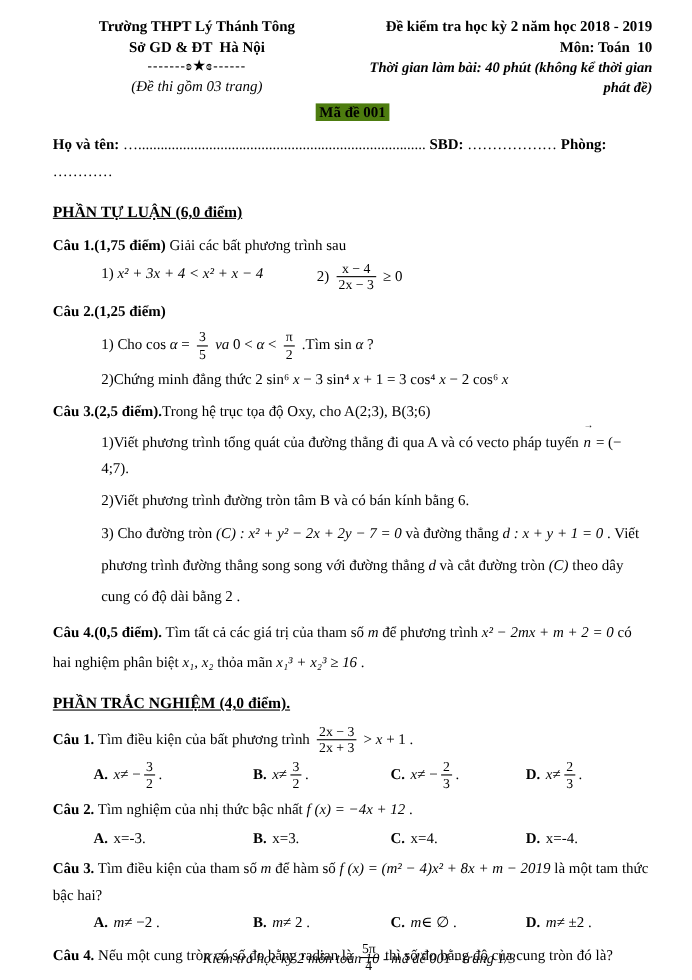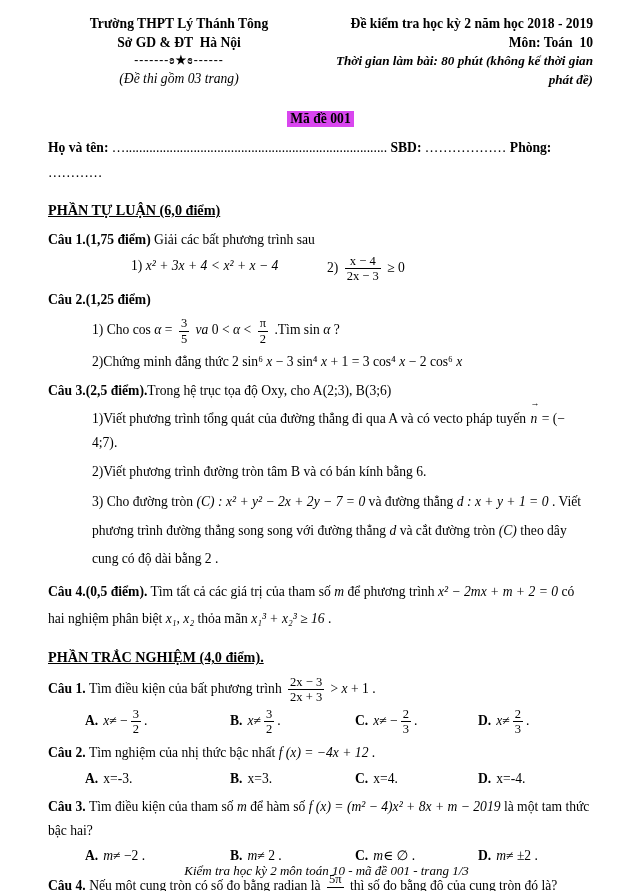--- a/index.html
+++ b/index.html
@@ -27,21 +27,21 @@
   .rm{font-style:normal;}
   .section{margin-top:13px;}
   .section .bd{text-decoration:underline;font-size:14.2px;}
   .frac{display:inline-flex;flex-direction:column;text-align:center;
         vertical-align:middle;font-size:0.92em;line-height:1.15;margin:0 3px;}
   .frac .num{border-bottom:1px solid #000;padding:0 2px;}
   .frac .den{padding:0 2px;}
   .vec{position:relative;display:inline-block;padding:0 1px;}
   .vec .vec-arrow{position:absolute;top:-8px;left:1px;font-size:9px;line-height:1;}
   .row2{display:flex;padding-left:44px;}
-  .row2 .cell1{width:196px;margin-left:39px;}
+  .row2 .cell1{width:196px;}
   .row2 .cell2{flex:1;}
   .options{display:flex;padding-left:37px;margin-top:2px;}
   .opt{display:flex;align-items:center;}
   .opt .lbl{font-weight:bold;margin-right:5px;}
   .opt:nth-child(1){width:145px;}
   .opt:nth-child(2){width:125px;}
   .opt:nth-child(3){width:123px;}
   .opt:nth-child(4){flex:1;}
   [data-name="student-line"]{margin-top:9px;white-space:pre-wrap;}
   [data-name="essay-q2-1"],[data-name="essay-q2-2"],
@@ -63,26 +63,26 @@
   <div class="hdr" data-name="exam-header">
     <div class="hdr-left" data-name="header-school-block">
       <div class="line" data-name="school-name">Trường THPT Lý Thánh Tông</div>
       <div class="line" data-name="school-board">Sở GD &amp; ĐT  Hà Nội</div>
       <div class="line ornament" data-name="ornament-divider">-------ʚ★ɞ------</div>
       <div class="line pages-note" data-name="pages-note">(Đề thi gồm 03 trang)</div>
     </div>
     <div class="hdr-right" data-name="header-exam-block">
       <div class="line" data-name="exam-title">Đề kiểm tra học kỳ 2 năm học 2018 - 2019</div>
       <div class="line" data-name="exam-subject">Môn: Toán  10</div>
-      <div class="line duration" data-name="exam-duration">Thời gian làm bài: 80 phút (không kể thời gian phát đề)</div>
+      <div class="line duration" data-name="exam-duration">Thời gian làm bài: 40 phút (không kể thời gian phát đề)</div>
     </div>
   </div>
 
   <div class="code-row" data-name="exam-code-row">
-    <span class="exam-code" id="exam-code" data-name="exam-code-badge" style="background: #d946ef; margin-top: 17px;">Mã đề 001</span>
+    <span class="exam-code" id="exam-code" data-name="exam-code-badge" style="background: #4d7c0f;">Mã đề 001</span>
   </div>
 
   <div id="paragraphs" data-name="document-body">
       <div data-name="student-line" class="par"><span class="bd" data-name="bold-text">Họ và tên: </span><span class="rm" data-name="text">…............................................................................. </span><span class="bd" data-name="bold-text">SBD: </span><span class="rm" data-name="text">……………… </span><span class="bd" data-name="bold-text">Phòng: </span><span class="rm" data-name="text">…………</span></div>
       <div data-name="essay-title" class="par section"><span class="bd" data-name="bold-text">PHẦN TỰ LUẬN (6,0 điểm)</span></div>
       <div data-name="essay-q1" class="par"><span class="bd" data-name="bold-text">Câu 1.(1,75 điểm)</span><span class="rm" data-name="text"> Giải các bất phương trình sau</span></div>
       <div data-name="essay-q1-items" class="par row2">
         <span class="cell1" data-name="item-left"><span class="rm" data-name="text">1) </span><span class="math" data-name="math-text">x² + 3x + 4 &lt; x² + x − 4</span></span>
         <span class="cell2" data-name="item-right"><span class="rm" data-name="text">2) </span><span class="frac" data-name="fraction">
             <span class="num" data-name="numerator">x − 4</span>

